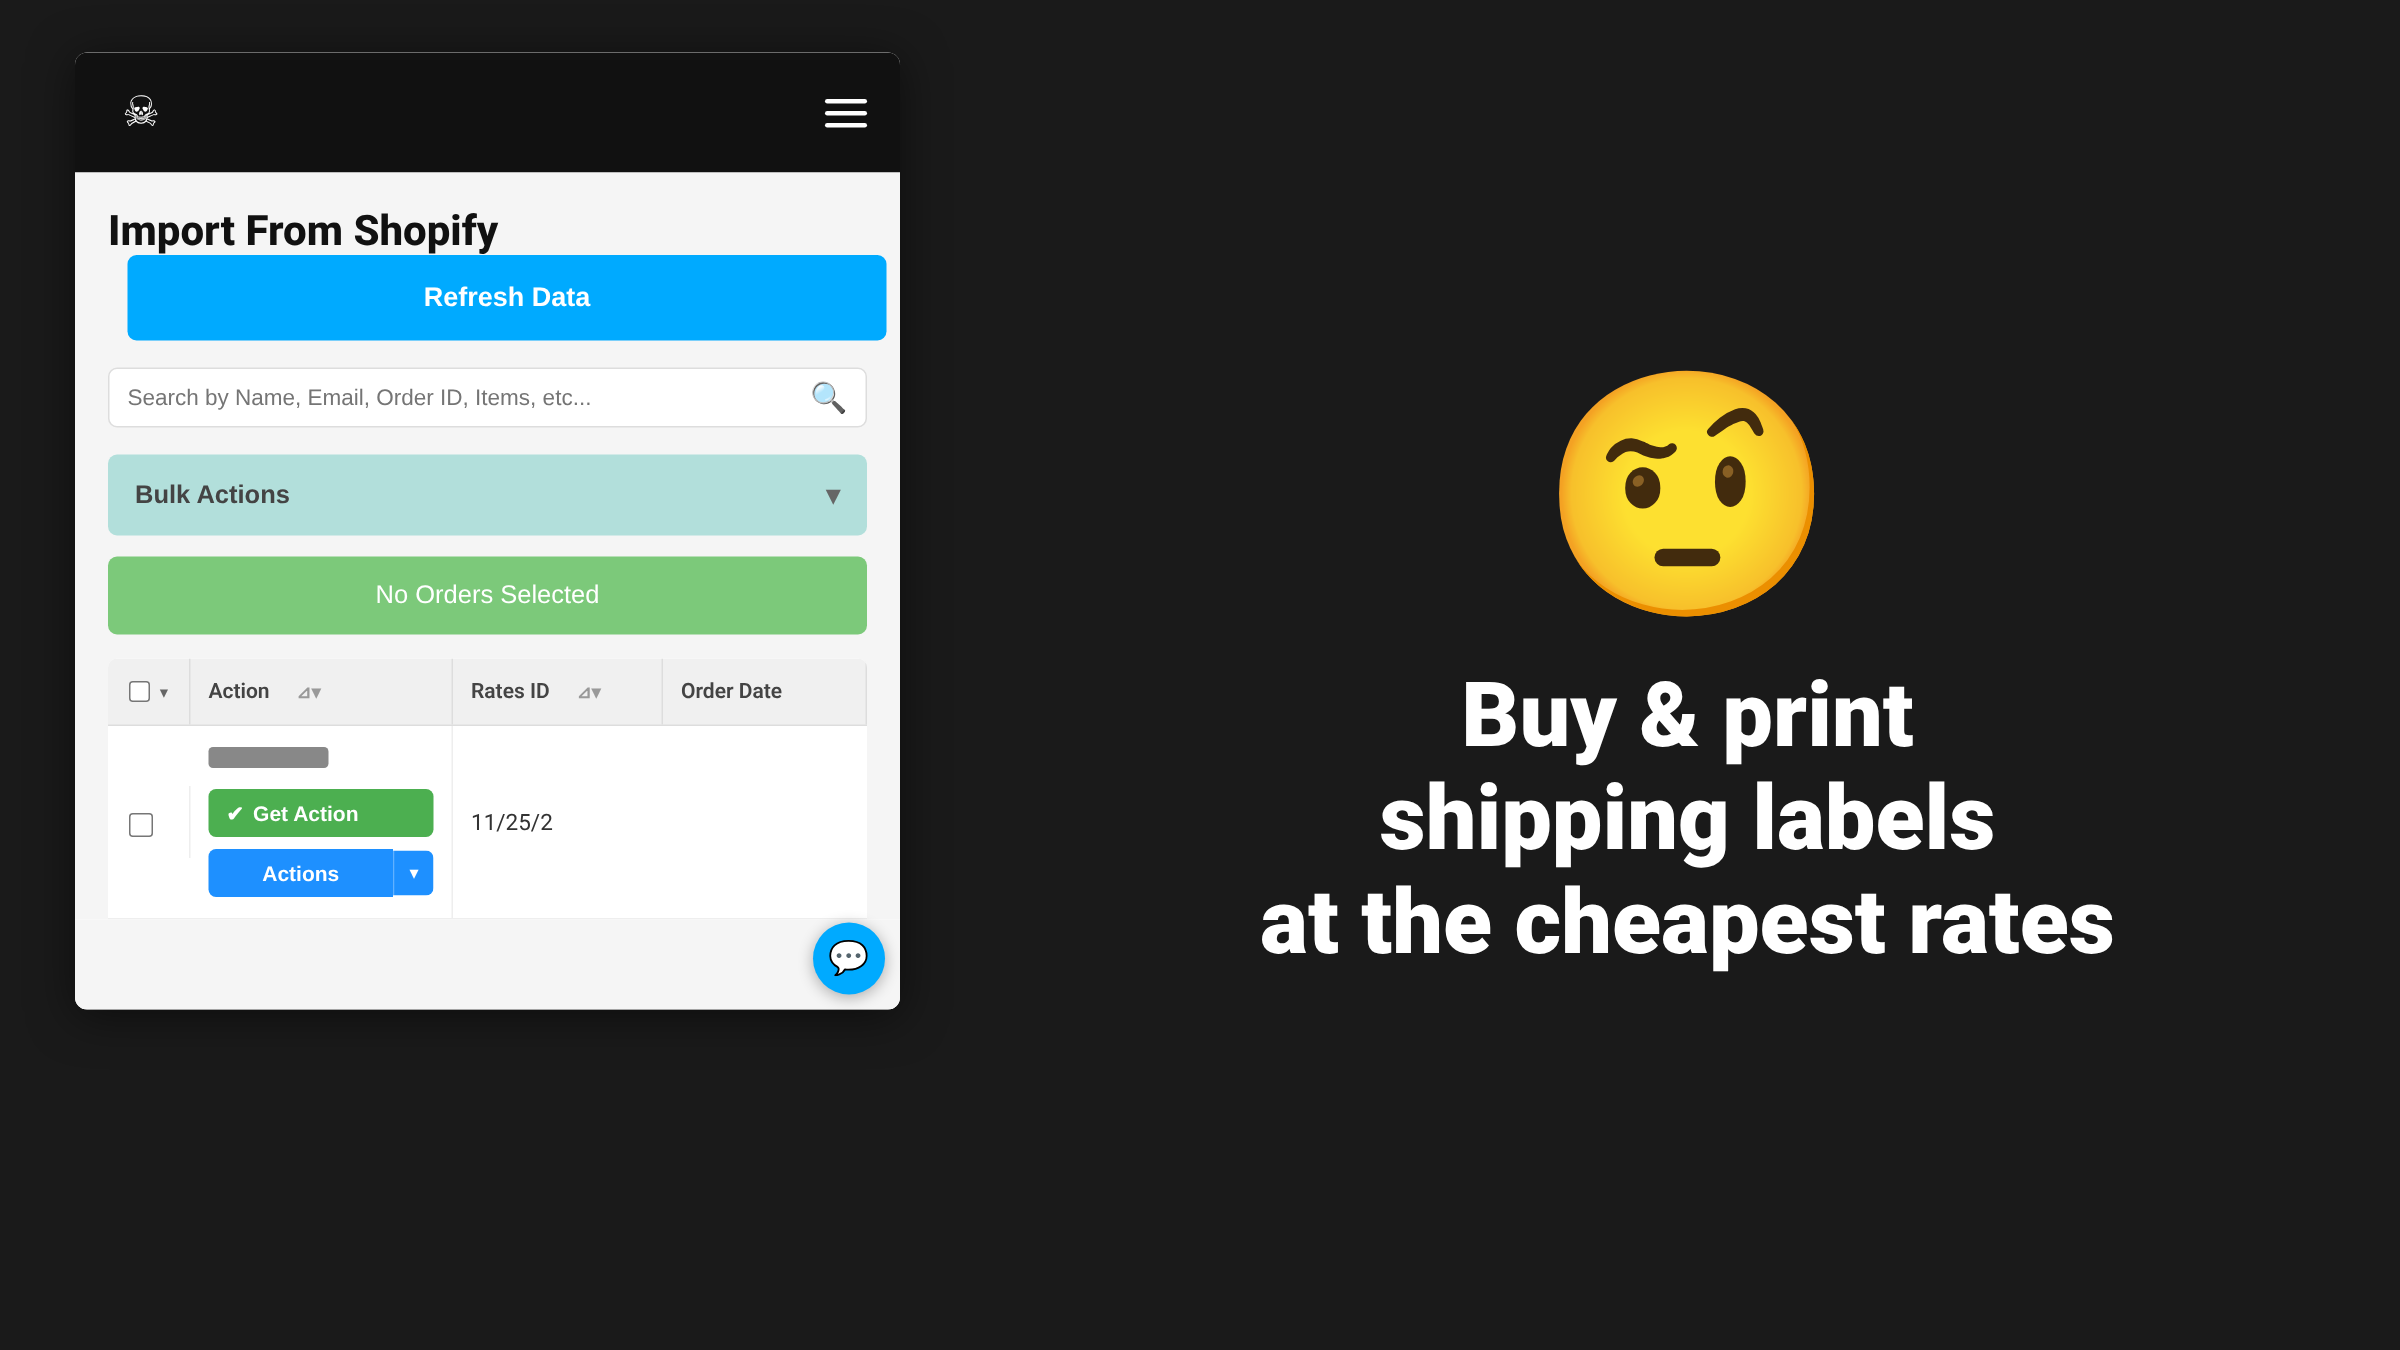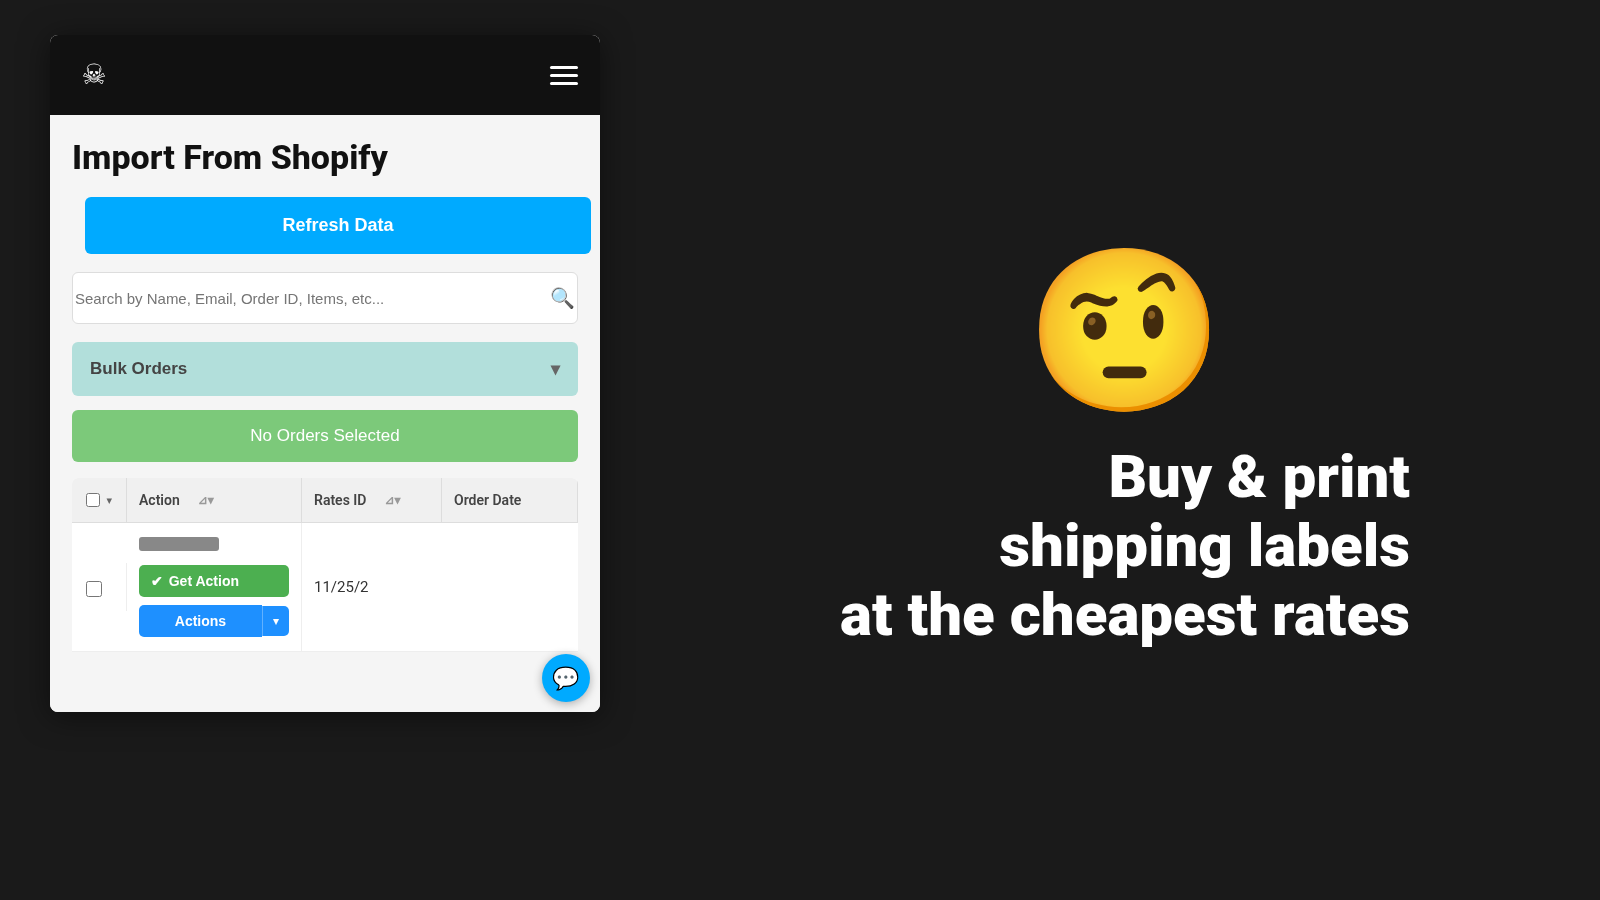--- a/index.html
+++ b/index.html
@@ -72,24 +72,23 @@
       border-radius: 2px;
     }
 
     
     .page-content {
       background: #f5f5f5;
       padding: 22px 22px 0 22px;
     }
 
     .page-title {
-      font-size: 34px;
+      font-size: 28px;
       font-weight: 800;
       color: #111;
-      margin-bottom: 20px;
     }
 
     
     .refresh-btn {
       width: 100%;
       background: #00aaff;
       color: white;
       border: none;
       border-radius: 6px;
       padding: 18px;
@@ -101,23 +100,23 @@
       margin-left: 13px;
     }
 
     
     .search-bar {
       display: flex;
       align-items: center;
       background: white;
       border: 1.5px solid #ddd;
       border-radius: 6px;
-      padding: 0 2px;
+      padding: 0 12px;
       margin-bottom: 18px;
-      height: 52px;
+      height: 40px;
     }
 
     .search-bar input {
       flex: 1;
       border: none;
       outline: none;
       font-size: 15px;
       color: #888;
       background: transparent;
     }
@@ -348,21 +347,21 @@
       gap: 20px;
     }
 
     .emoji-face {
       font-size: 160px;
       line-height: 1;
       margin-bottom: 10px;
     }
 
     .promo-text {
-      text-align: right;
+      text-align: center;
       color: white;
     }
 
     .promo-text h2 {
       font-size: 60px;
       font-weight: 900;
       line-height: 1.15;
       color: #fff;
     }
   </style>
@@ -390,21 +389,21 @@
       <button class="refresh-btn">Refresh Data</button>
 
       
       <div class="search-bar">
         <input type="text" placeholder="Search by Name, Email, Order ID, Items, etc..." style="">
         <span class="search-icon">🔍</span>
       </div>
 
       
       <button class="bulk-actions-btn">
-        <span>Bulk Orders</span>
+        <span>Bulk Actions</span>
         <span class="chevron">▾</span>
       </button>
 
       
       <button class="no-orders-btn">No Orders Selected</button>
 
       
       <div class="table-container">
 
         <div class="table-header">

